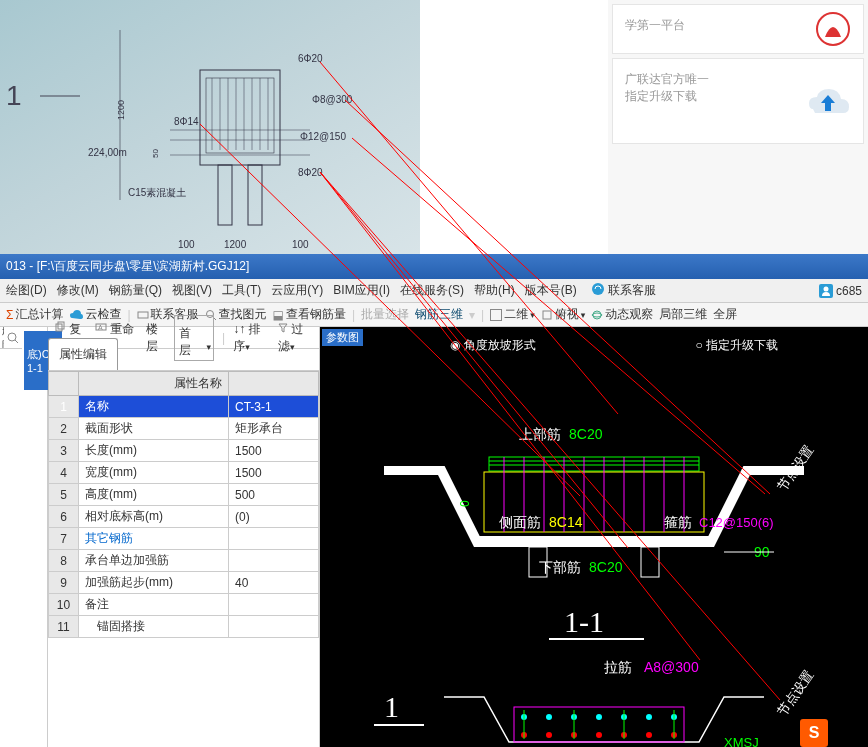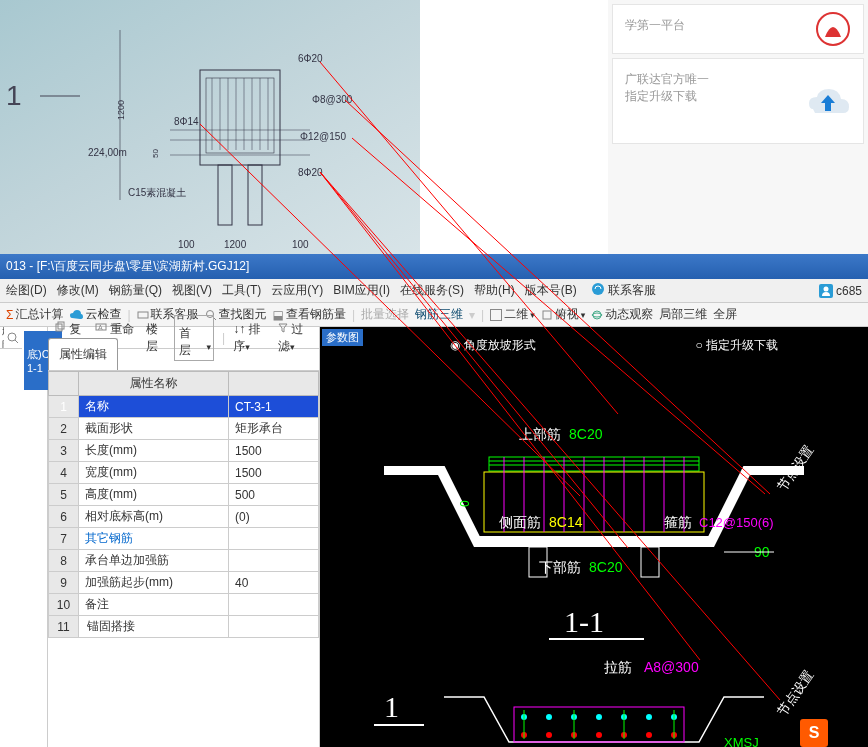--- a/index.html
+++ b/index.html
@@ -19,21 +19,21 @@
 .leftpane .acts{height:22px;border-bottom:1px solid #ccc;display:flex;align-items:center;font-size:11px;padding:0 2px;overflow:hidden}
 .leftpane .search{height:22px;border-bottom:1px solid #ccc;display:flex;align-items:center;padding:0 2px}
 .leftpane .tree{flex:1;padding:4px 2px}
 .leftpane .treeitem{background:#2a6ec8;color:#fff;padding:16px 3px;font-size:11px}
 .mid{width:272px;border-right:1px solid #ccc;display:flex;flex-direction:column}
 .mid .bar1{height:22px;border-bottom:1px solid #ccc;display:flex;align-items:center;padding:0 6px;gap:8px;font-size:12px}
 .mid .tab{height:22px;border-bottom:1px solid #ccc;display:flex;align-items:end}
 .mid .tab span{border:1px solid #999;border-bottom:none;padding:7px 10px;background:#fff;border-radius:3px 3px 0 0}
 .propgrid{flex:1;overflow:hidden}
 .propgrid table{border-collapse:collapse;width:100%;font-size:12px}
-.propgrid th{background:#e8e8e8;border:1px solid #bbb;padding:3px 6px;font-weight:normal;text-align:center}
+.propgrid th{background:#e8e8e8;border:1px solid #bbb;padding:3px 6px;font-weight:normal;text-align:right}
 .propgrid td{border:1px solid #ccc;padding:2px 6px;height:18px}
 .propgrid .rownum{background:#e8e8e8;text-align:center;width:30px}
 .preview{flex:1;background:#000;position:relative;color:#fff}
 .preview .radios{position:absolute;left:50px;top:8px;right:10px;height:20px;display:flex;justify-content:space-around;align-items:center;color:#fff;font-size:12px}
 .preview svg{position:absolute;left:0;top:30px;width:100%;height:calc(100% - 30px)}
 .redline{stroke:#ff0000;stroke-width:1;fill:none}
 .ime{position:absolute;right:40px;bottom:0;width:28px;height:28px;background:#ff5a00;color:#fff;display:flex;align-items:center;justify-content:center;font-size:16px;font-weight:bold;border-radius:3px}
 .annot-overlay{position:absolute;left:0;top:0;width:868px;height:747px;pointer-events:none}
 .sel{background:#1d4ed8;color:#fff}
 .lk{color:#06c}
@@ -290,21 +290,21 @@
               <td>加强筋起步(mm)</td>
               <td>40</td>
             </tr>
         <tr>
               <td class="rownum">10</td>
               <td>备注</td>
               <td></td>
             </tr>
         <tr>
               <td class="rownum">11</td>
-              <td style="padding-left:8px">锚固搭接</td>
+              <td style="padding-left:18px">锚固搭接</td>
               <td></td>
             </tr>
       </tbody>
         </table>
     </div>
   </div>
 
   <div class="preview">
     <div style="position:absolute;left:2px;top:2px;color:#fff;font-size:11px;background:#2a6ec8;padding:1px 4px">参数图</div>
     <div class="radios">

